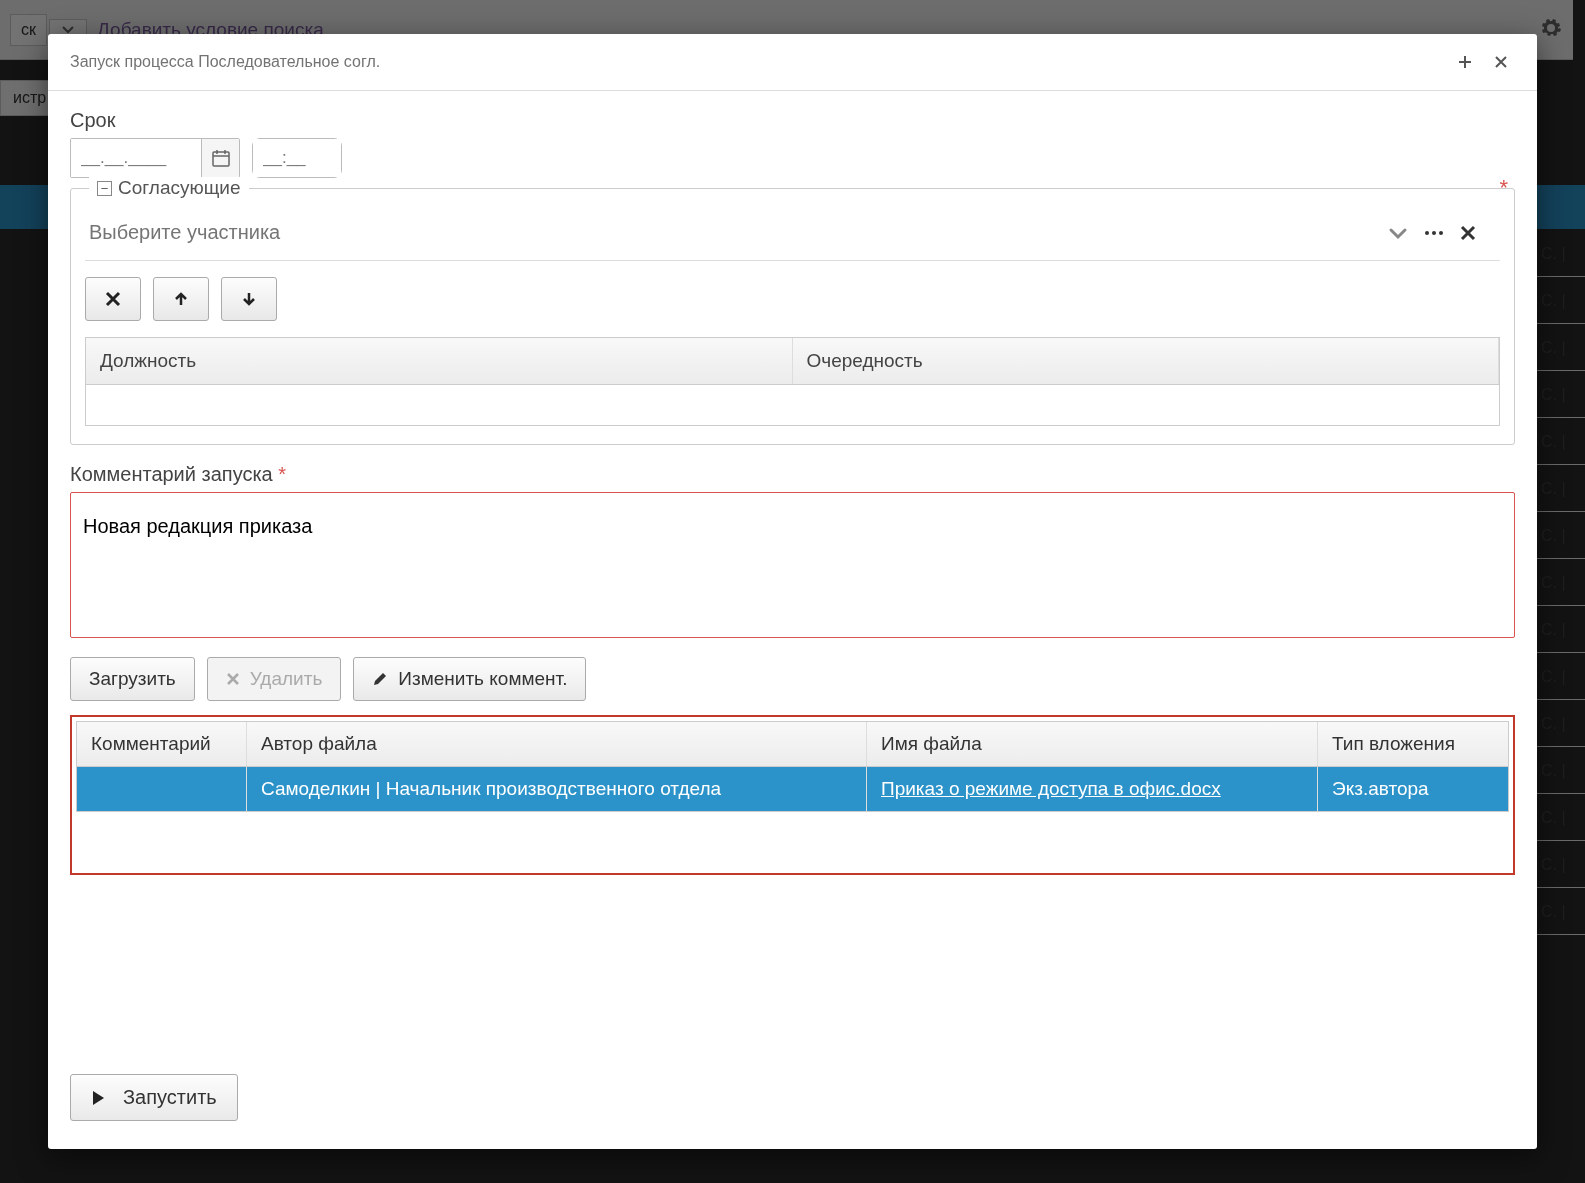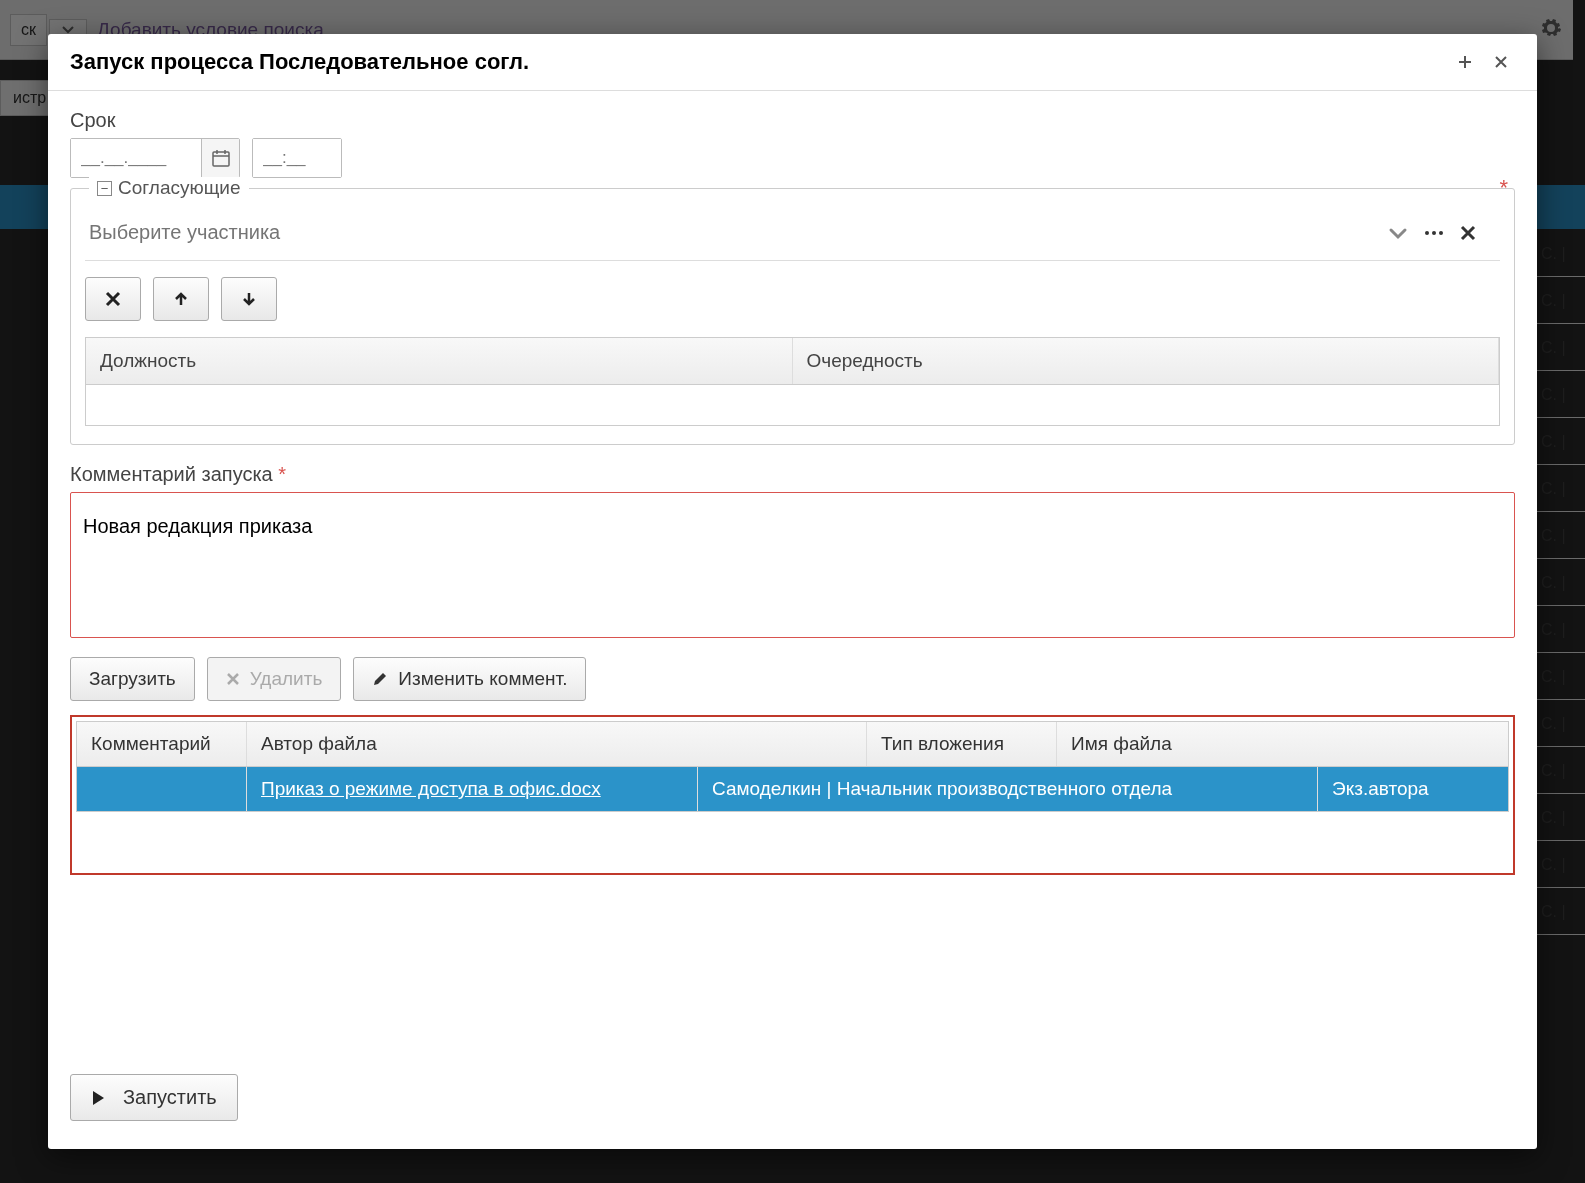--- a/index.html
+++ b/index.html
@@ -84,23 +84,23 @@
     flex-direction: column;
   }
   .modal-header {
     display: flex;
     align-items: center;
     padding: 14px 22px;
     border-bottom: 1px solid #ddd;
   }
   .modal-title {
     flex: 1;
-    font-size: 22px;
-    font-weight: 700;
-    color: #000000;
+    font-size: 16px;
+    font-weight: 400;
+    color: #737373;
   }
   .modal-header .hbtn {
     width: 28px; height: 28px;
     display: flex; align-items: center; justify-content: center;
     cursor: pointer;
     color: #555;
     margin-left: 8px;
   }
   .modal-body {
     flex: 1;
@@ -137,21 +137,21 @@
   }
   .date-box .cal {
     border-left: 1px solid #bbb;
     width: 38px;
     display: flex; align-items: center; justify-content: center;
     background: #f5f5f5;
     color: #666;
   }
   .time-box {
     border: 1px solid #bbb;
-    border-radius: 2px;
+    border-radius: 8px;
     height: 40px;
     width: 90px;
   }
   .time-box input {
     border: none;
     width: 100%; height: 100%;
     padding: 0 10px;
     font-size: 17px;
     color: #777;
     outline: none;
@@ -476,29 +476,29 @@
           </svg>
         <span>Изменить коммент.</span>
       </div>
     </div>
 
     <div class="file-table-wrap">
       <div class="file-table">
         <div class="ft-head">
           <div class="fth col-comment">Комментарий</div>
           <div class="fth col-author">Автор файла</div>
+          <div class="fth col-filename">Имя файла</div>
           <div class="fth col-type">Тип вложения</div>
-          <div class="fth col-filename">Имя файла</div>
         </div>
         <div class="ft-row">
           <div class="ftd col-comment"></div>
+          <div class="ftd col-author">Самоделкин | Начальник производственного отдела</div>
           <div class="ftd col-filename">
             <a href="#">Приказ о режиме доступа в офис.docx</a>
           </div>
-          <div class="ftd col-author">Самоделкин | Начальник производственного отдела</div>
           <div class="ftd col-type">Экз.автора</div>
         </div>
       </div>
     </div>
 
   </div>
 
   <div class="modal-footer">
     <div class="launch-btn">
       <svg width="14" height="16" viewBox="0 0 14 16">

